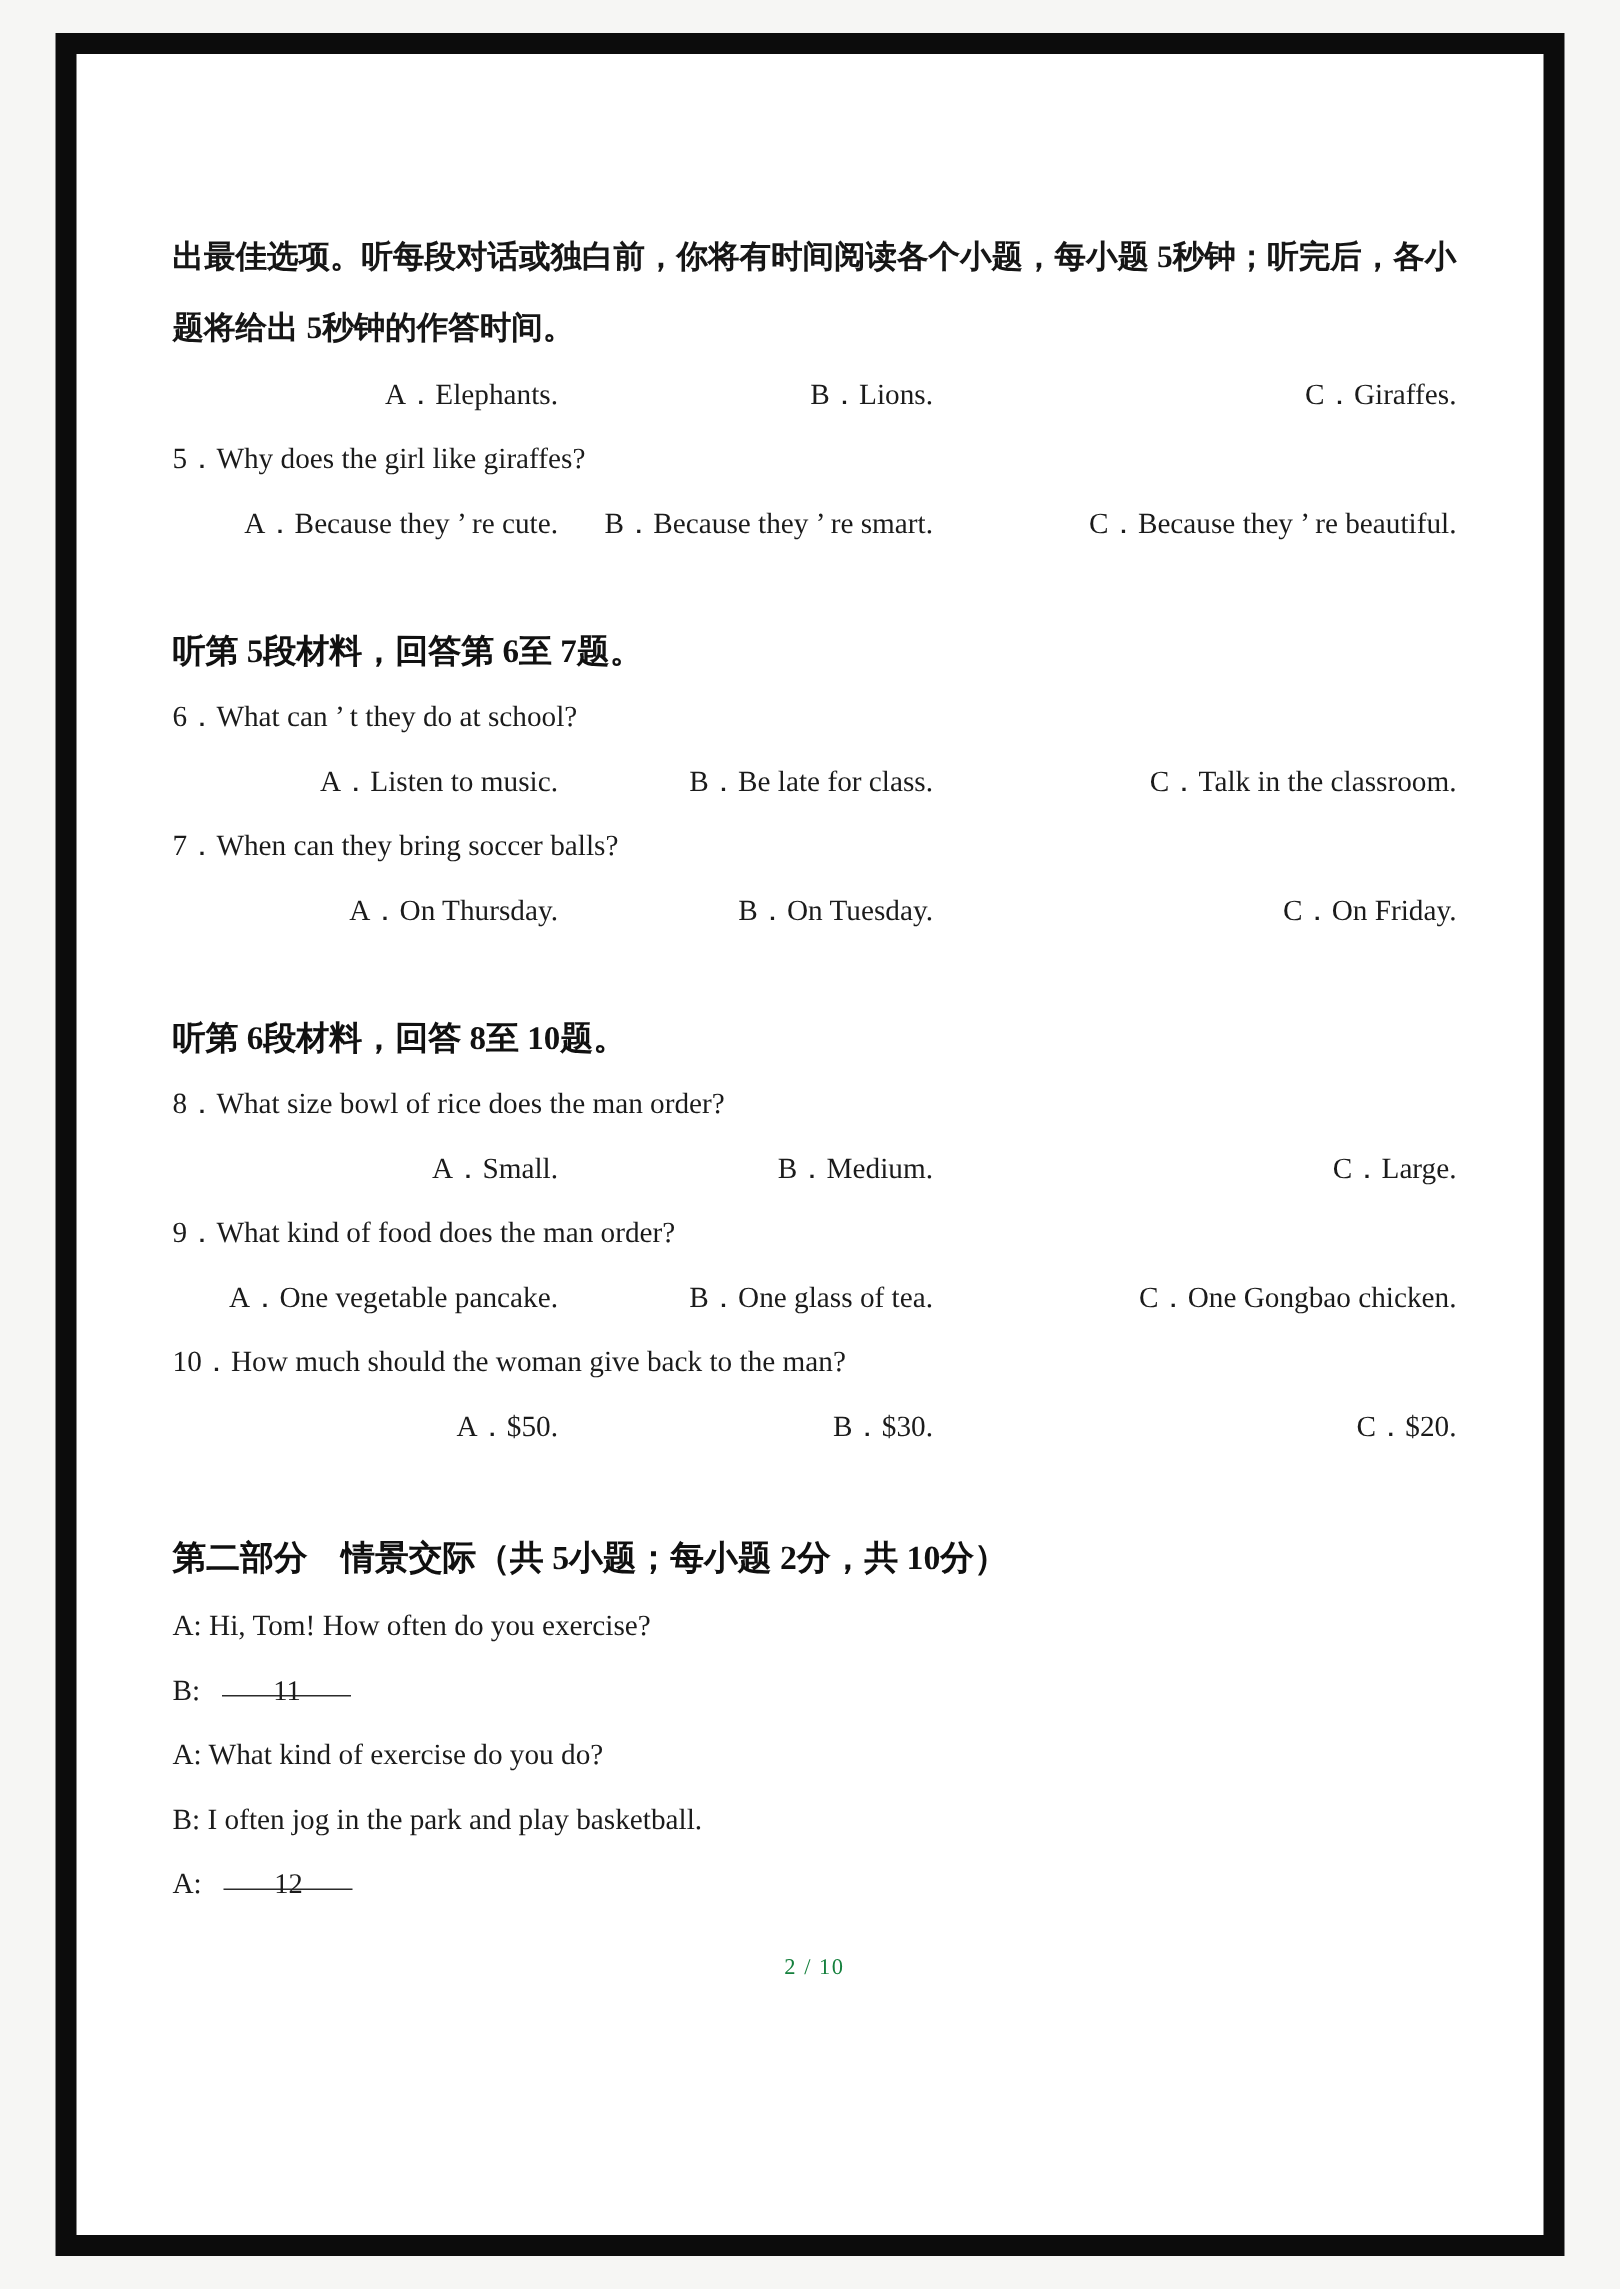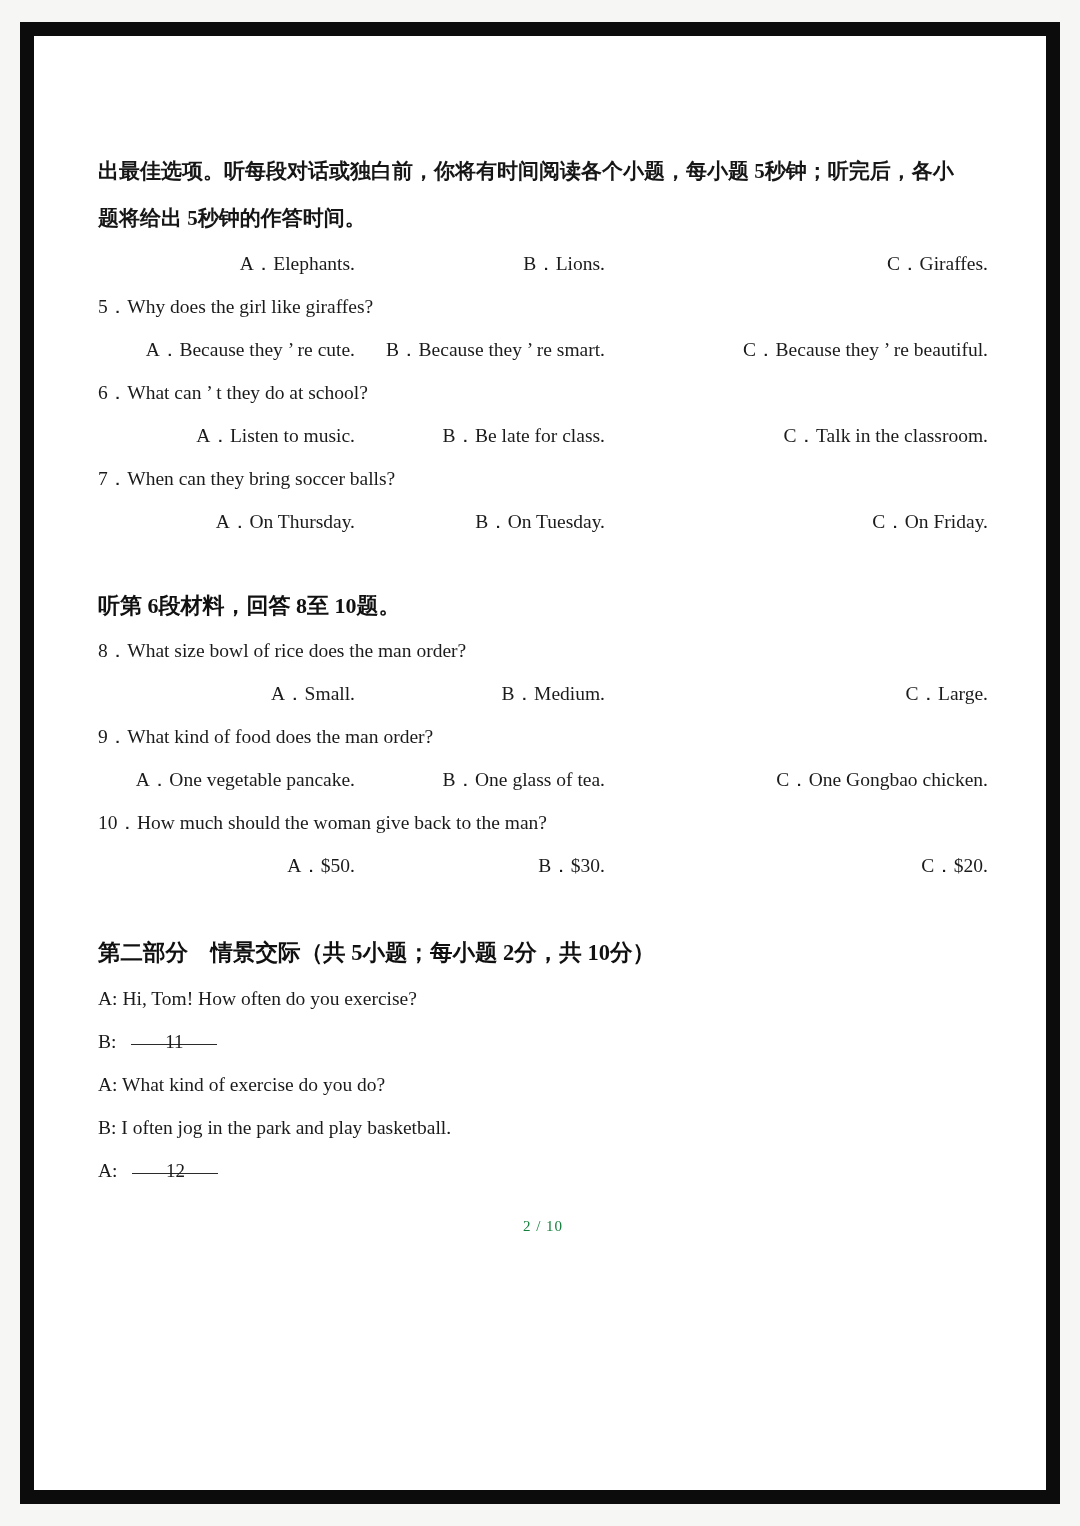--- a/index.html
+++ b/index.html
@@ -5,21 +5,21 @@
   * { margin: 0; padding: 0; box-sizing: border-box; }
   html, body { width: 1080px; height: 1526px; }
   body {
     background: #f6f6f4;
     font-family: "Liberation Serif", "DejaVu Serif", serif;
     color: #1b1b1b;
   }
   .outer {
     width: 1080px;
     height: 1526px;
-    padding: 22px 20px;
+    padding: 22px 37px;
   }
   .page {
     width: 100%;
     height: 100%;
     background: #ffffff;
     border: 14px solid #0c0c0c;
     padding: 112px 58px 0 64px;
     overflow: hidden;
   }
   .intro div {
@@ -101,20 +101,21 @@
       <span>C．Giraffes.</span>
     </div>
 
     <div class="q">5．Why does the girl like giraffes?</div>
     <div class="opts">
       <span>A．Because they ’ re cute.</span>
       <span>B．Because they ’ re smart.</span>
       <span>C．Because they ’ re beautiful.</span>
     </div>
 
+    <div class="sec">听第 5段材料，回答第 6至 7题。</div>
 
     <div class="q">6．What can ’ t they do at school?</div>
     <div class="opts">
       <span>A．Listen to music.</span>
       <span>B．Be late for class.</span>
       <span>C．Talk in the classroom.</span>
     </div>
 
     <div class="q">7．When can they bring soccer balls?</div>
     <div class="opts">

